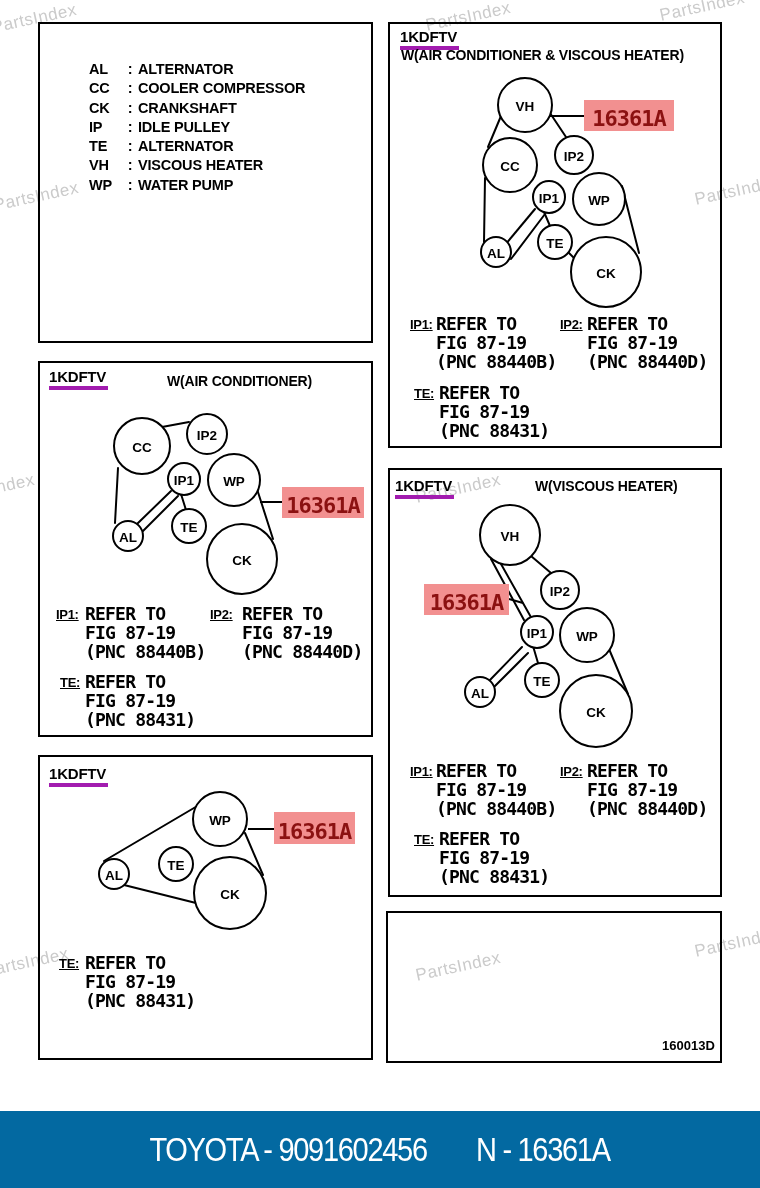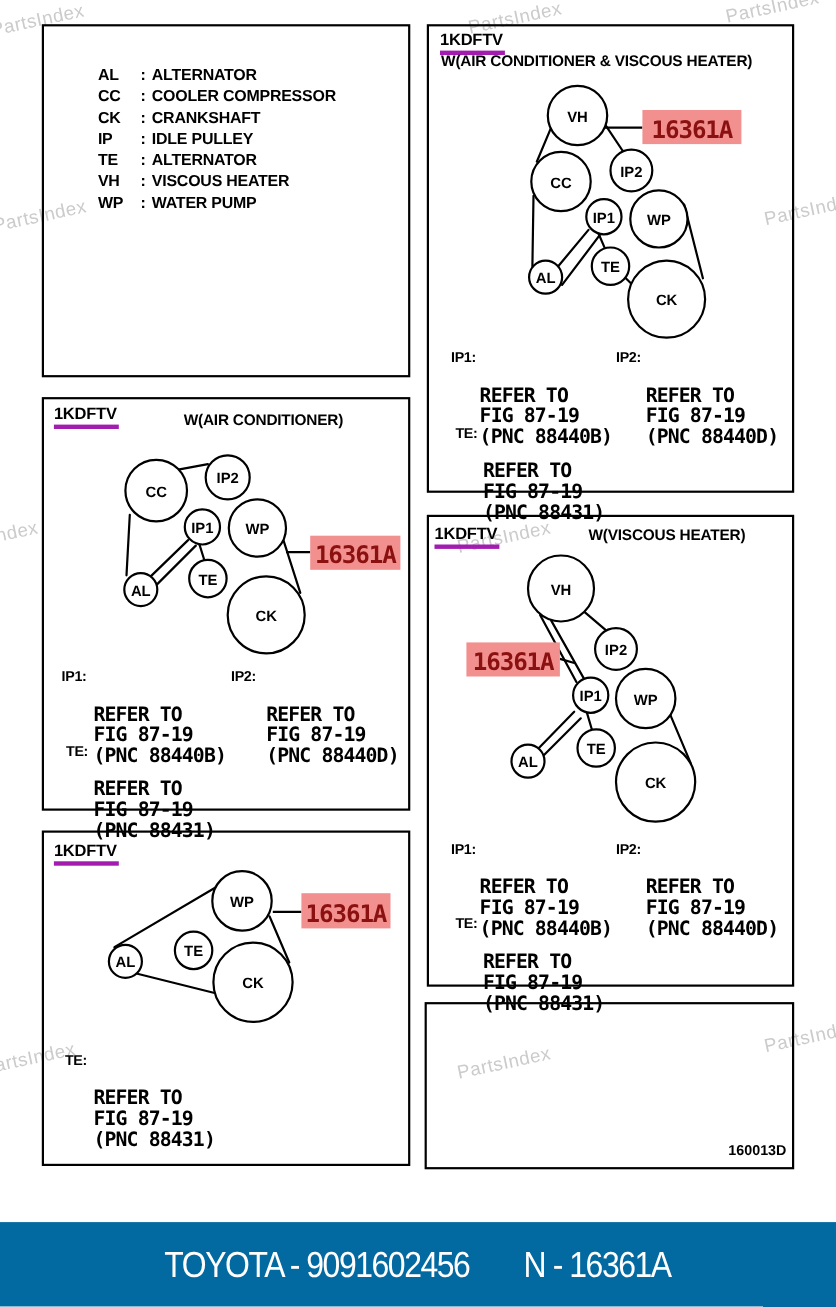--- a/index.html
+++ b/index.html
@@ -8,22 +8,22 @@
   .wm{position:absolute;font:17px "Liberation Sans",sans-serif;color:#cbcbcb;
       transform:rotate(-12deg);transform-origin:left top;white-space:nowrap;letter-spacing:.5px;}
   .panel{position:absolute;border:2px solid #000;box-sizing:border-box;}
   .panel-svg{position:absolute;left:0;top:0;}
   .panel-code{position:absolute;font:bold 15px "Liberation Sans",sans-serif;letter-spacing:-.2px;
       border-bottom:4px solid #a21caf;padding:0 2px 1px 0;white-space:nowrap;}
   .panel-title{position:absolute;font:bold 14px "Liberation Sans",sans-serif;letter-spacing:-.2px;white-space:nowrap;}
   .hl{position:absolute;display:flex;align-items:flex-end;justify-content:center;}
   .hl span{font:bold 22px "DejaVu Sans Mono",monospace;letter-spacing:-1px;}
   .note{position:absolute;display:flex;align-items:flex-start;}
-  .note-key{font:bold 13px "Liberation Sans",sans-serif;letter-spacing:-.3px;padding-top:3px;white-space:nowrap;}
-  .note-lines{font:bold 18px "DejaVu Sans Mono",monospace;letter-spacing:-.8px;line-height:19px;white-space:pre;margin-top:36px;}
+  .note-key{font:bold 13px "Liberation Sans",sans-serif;letter-spacing:-.3px;padding-top:3px;white-space:nowrap;text-decoration:underline;}
+  .note-lines{font:bold 18px "DejaVu Sans Mono",monospace;letter-spacing:-.8px;line-height:19px;white-space:pre;}
   #legend-box{position:absolute;border:2px solid #000;box-sizing:border-box;padding:36px 0 0 49px;}
   .legend-row{display:flex;font:bold 14.5px "Liberation Sans",sans-serif;letter-spacing:-.2px;line-height:19.3px;}
   .legend-abbr{width:33px;}
   .legend-colon{width:16px;text-align:center;}
   #doc-number{position:absolute;left:620px;top:1038px;width:137px;text-align:center;
       font:bold 13px "Liberation Sans",sans-serif;}
   #footer-bar{position:absolute;left:0;top:1111px;width:760px;height:77px;display:flex;
       align-items:center;justify-content:center;}
   #footer-inner{display:flex;gap:56px;transform:scaleX(0.88);}
   #footer-inner span{font:33px "Liberation Sans",sans-serif;letter-spacing:-1.5px;white-space:nowrap;}

